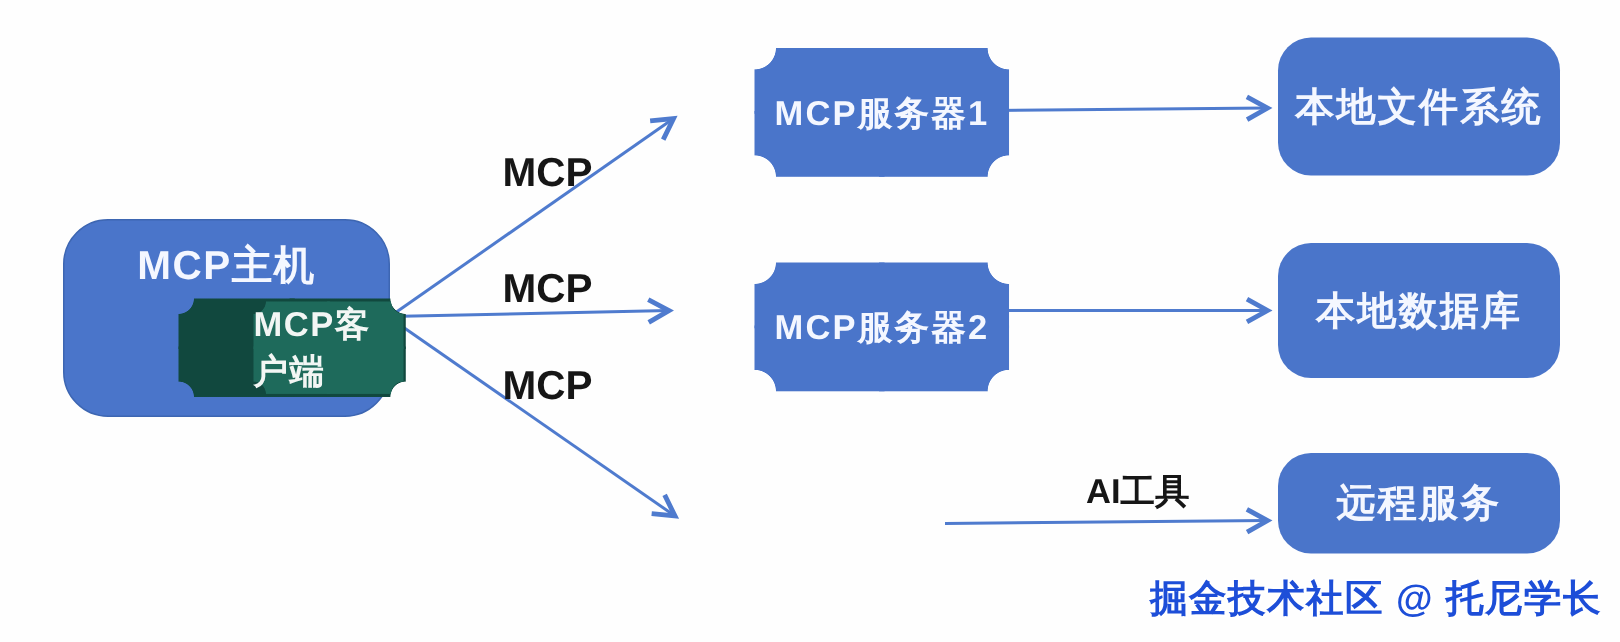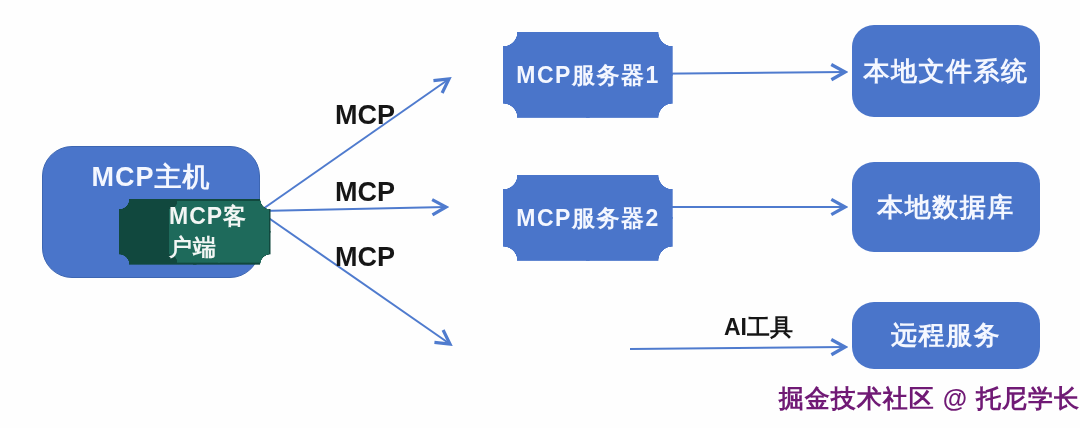--- a/index.html
+++ b/index.html
@@ -61,22 +61,22 @@
   
   .edge-label{
     position:absolute;font-size:27px;font-weight:600;color:#161616;width:66px;text-align:right;
   }
   .edge-label.m1{left:329px;top:100px;}
   .edge-label.m2{left:329px;top:177px;}
   .edge-label.m3{left:329px;top:242px;}
   .edge-label.api{left:683px;top:312px;width:110px;font-size:23px;}
   
   .watermark{
-    position:absolute;right:0;top:382px;
-    font-size:25px;font-weight:700;letter-spacing:1px;color:#701a75;
+    position:absolute;right:12px;top:382px;
+    font-size:25px;font-weight:700;letter-spacing:1px;color:#1d4ed8;
     text-shadow:1px 1px 0 #ffffff, 2px 2px 1px rgba(255,255,255,.75), -1px -1px 0 rgba(255,255,255,.55);
     z-index:5;
   }
 </style>
 </head>
 <body>
 
 <div class="canvas">
 
   <svg class="arrows" viewBox="0 0 1080 428">

